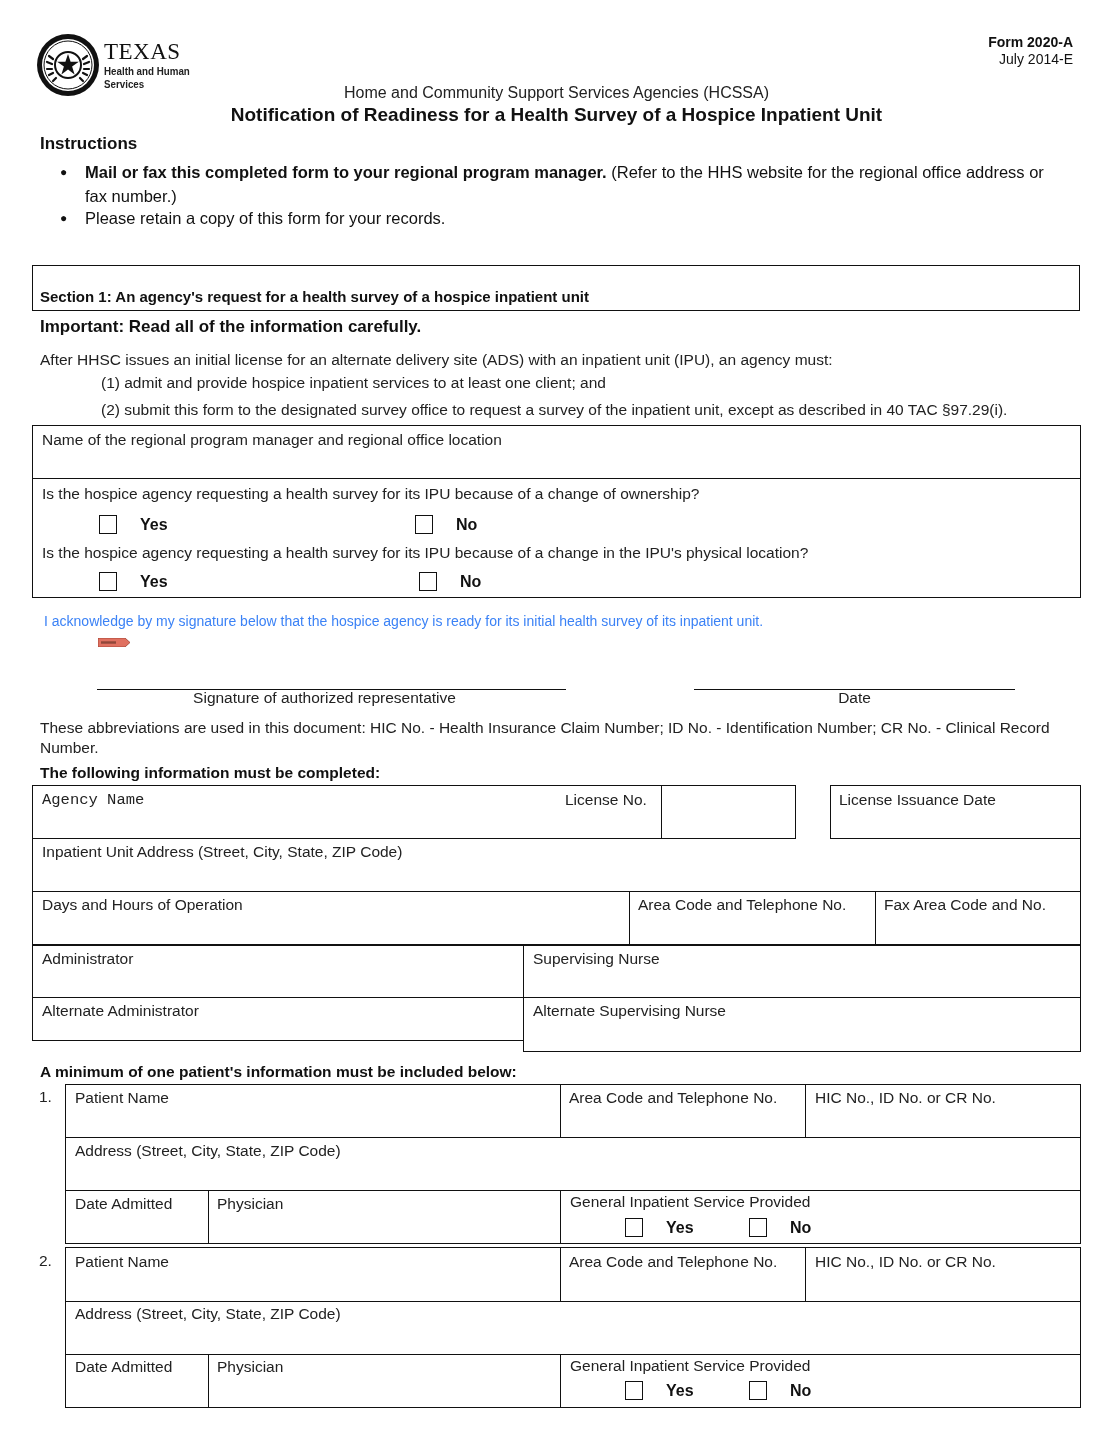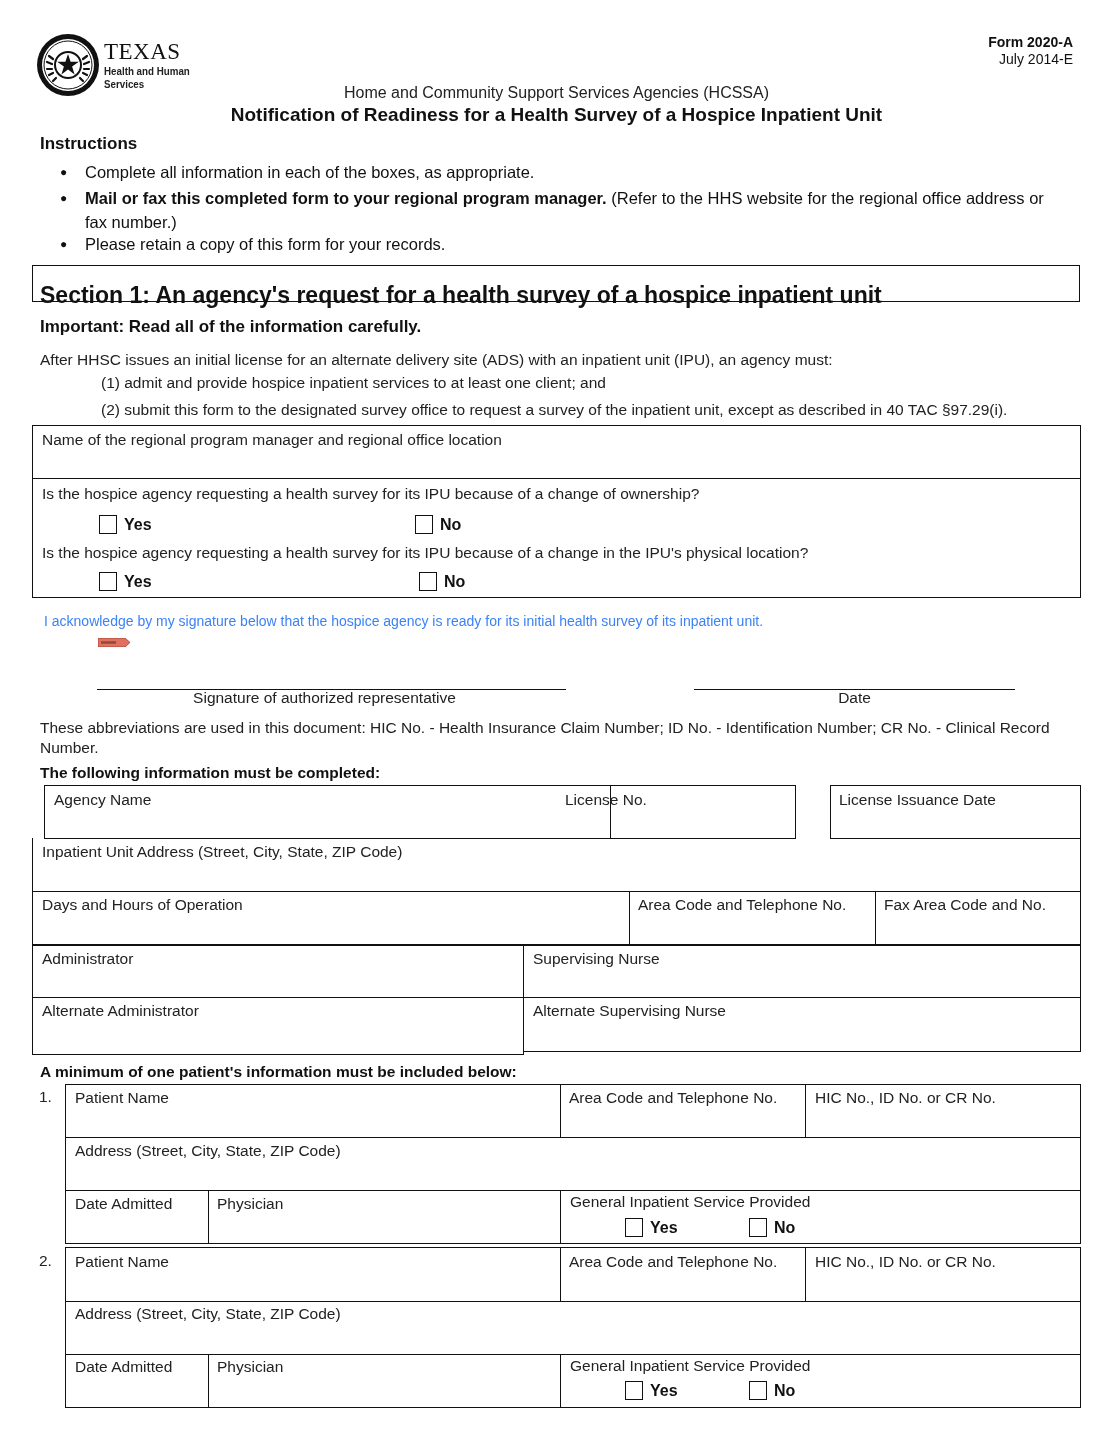--- a/index.html
+++ b/index.html
@@ -17,30 +17,30 @@
   .form-no .num { font-weight: bold; }
   .subtitle { left: 0; width: 1113px; top: 84px; text-align: center; font-size: 16px; color: #222; }
   .title { left: 0; width: 1113px; top: 104px; text-align: center; font-size: 19px; font-weight: bold; }
 
   .h-instr { left: 40px; top: 134px; font-size: 17px; font-weight: bold; }
   .bullets { left: 60px; top: 160px; width: 1000px; font-size: 16.5px; line-height: 24px; }
   .bullets li { list-style: none; position: relative; padding-left: 25px; margin-bottom: 2px; }
   .bullets li::before { content: "\25CF"; position: absolute; left: 0; top: 0; font-size: 12px; }
   .bullets b { font-weight: bold; }
 
-  .section-box { left: 32px; top: 265px; width: 1048px; height: 37px; border: 1.5px solid #111; padding: 16px 7px; font-size: 23px; font-weight: bold; }
+  .section-box { left: 32px; top: 265px; width: 1048px; height: 37px; border: 1.5px solid #111; padding: 22px 7px; font-size: 15px; font-weight: bold; }
   .important { left: 40px; top: 317px; font-size: 17px; font-weight: bold; }
   .para { left: 40px; top: 351px; font-size: 15.5px; color: #222; }
   .step { left: 101px; font-size: 15.5px; color: #222; }
 
   
   .cell { position: absolute; border: 1.3px solid #111; }
   .lbl { position: absolute; font-size: 15.5px; color: #222; white-space: nowrap; }
   .cb { display: inline-block; width: 18px; height: 19px; border: 1.3px solid #111; vertical-align: middle; background: #fff; cursor: pointer; }
-  .cb-lbl { font-size: 16px; font-weight: bold; margin-left: 7px; vertical-align: middle; }
+  .cb-lbl { font-size: 16px; font-weight: bold; margin-left: 23px; vertical-align: middle; }
   .cbw { position: absolute; display: flex; align-items: center; }
 
   .ack { left: 44px; top: 613px; font-size: 14px; color: #3b82f6; }
   .sig-tag { left: 98px; top: 638px; width: 32px; height: 9px; }
   .sig-line { position: absolute; border-top: 1.3px solid #111; height: 0; }
   .sig-lbl { position: absolute; font-size: 15.5px; color: #222; text-align: center; }
   .abbr { left: 40px; top: 718px; width: 1040px; font-size: 15.5px; line-height: 20px; color: #222; }
   .bold-h { font-size: 15.5px; font-weight: bold; }
 
   .pnum { position: absolute; font-size: 15.5px; color: #222; }
@@ -79,21 +79,20 @@
 <div class="abs form-no">
   <div class="num">Form 2020-A</div>
   <div>July 2014-E</div>
 </div>
 
 <div class="abs subtitle">Home and Community Support Services Agencies (HCSSA)</div>
 <div class="abs title">Notification of Readiness for a Health Survey of a Hospice Inpatient Unit</div>
 
 <div class="abs h-instr">Instructions</div>
 <ul class="abs bullets">
-  <li><span>Complete all information in each of the boxes, as appropriate.</span></li>
   <li><b>Mail or fax this completed form to your regional program manager.</b><span> (Refer to the HHS website for the regional office address or fax number.)</span></li>
   <li style="margin-top:-4px"><span>Please retain a copy of this form for your records.</span></li>
 </ul>
 
 <div class="abs section-box">Section 1: An agency's request for a health survey of a hospice inpatient unit</div>
 <div class="abs important">Important: Read all of the information carefully.</div>
 <div class="abs para">After HHSC issues an initial license for an alternate delivery site (ADS) with an inpatient unit (IPU), an agency must:</div>
 <div class="abs step" style="top:374px">(1) admit and provide hospice inpatient services to at least one client; and</div>
 <div class="abs step" style="top:401px">(2) submit this form to the designated survey office to request a survey of the inpatient unit, except as described in 40 TAC §97.29(i).</div>
 
@@ -129,21 +128,21 @@
 </svg>
 
 <div class="sig-line" style="left:97px; top:689px; width:469px;"></div>
 <div class="sig-lbl" style="left:97px; top:689px; width:455px;">Signature of authorized representative</div>
 <div class="sig-line" style="left:694px; top:689px; width:321px;"></div>
 <div class="sig-lbl" style="left:694px; top:689px; width:321px;">Date</div>
 
 <div class="abs abbr">These abbreviations are used in this document: HIC No. - Health Insurance Claim Number; ID No. - Identification Number; CR No. - Clinical Record Number.</div>
 <div class="abs bold-h" style="left:40px; top:764px;">The following information must be completed:</div>
 
-<div class="cell" style="left:44px; top:785px; width:567px; height:54px;">
+<div class="cell" style="left:32px; top:785px; width:630px; height:54px;font-family:Liberation Mono, monospace;">
   <span class="lbl" style="left:9px; top:5px;">Agency Name</span>
 </div>
 <div class="cell" style="left:556px; top:785px; width:240px; height:54px; border-left:none;">
   <span class="lbl" style="left:9px; top:5px;">License No.</span>
 </div>
 <div class="cell" style="left:830px; top:785px; width:251px; height:54px;">
   <span class="lbl" style="left:8px; top:5px;">License Issuance Date</span>
 </div>
 <div class="cell" style="left:32px; top:838px; width:1049px; height:54px; border-top:none;">
   <span class="lbl" style="left:9px; top:5px;">Inpatient Unit Address (Street, City, State, ZIP Code)</span>
@@ -157,21 +156,21 @@
 <div class="cell" style="left:875px; top:891px; width:206px; height:54px; border-top:none;">
   <span class="lbl" style="left:8px; top:5px;">Fax Area Code and No.</span>
 </div>
 
 <div class="cell" style="left:32px; top:944px; width:492px; height:54px; border-top:2.5px solid #111;">
   <span class="lbl" style="left:9px; top:4px;">Administrator</span>
 </div>
 <div class="cell" style="left:523px; top:944px; width:558px; height:54px; border-top:2.5px solid #111;">
   <span class="lbl" style="left:9px; top:4px;">Supervising Nurse</span>
 </div>
-<div class="cell" style="left:32px; top:997px; width:492px; height:58px; border-top:none;">
+<div class="cell" style="left:32px; top:997px; width:492px; height:44px; border-top:none;">
   <span class="lbl" style="left:9px; top:5px;">Alternate Administrator</span>
 </div>
 <div class="cell" style="left:523px; top:997px; width:558px; height:55px; border-top:none;">
   <span class="lbl" style="left:9px; top:5px;">Alternate Supervising Nurse</span>
 </div>
 
 <div class="abs bold-h" style="left:40px; top:1063px;">A minimum of one patient's information must be included below:</div>
 
 <div>
   <span class="pnum" style="left:39px; top:1088px;">1.</span>

